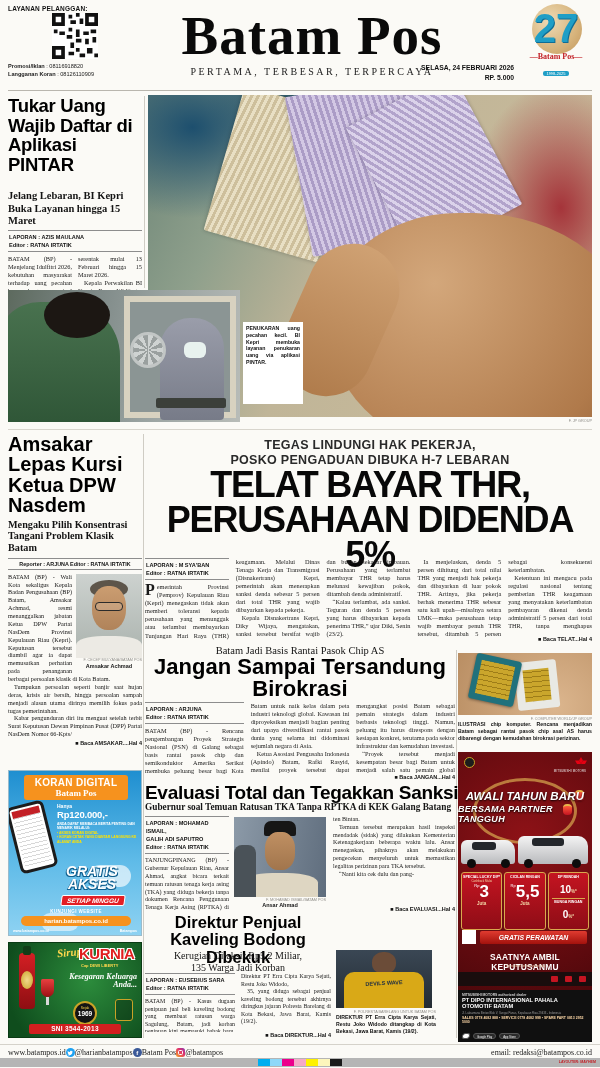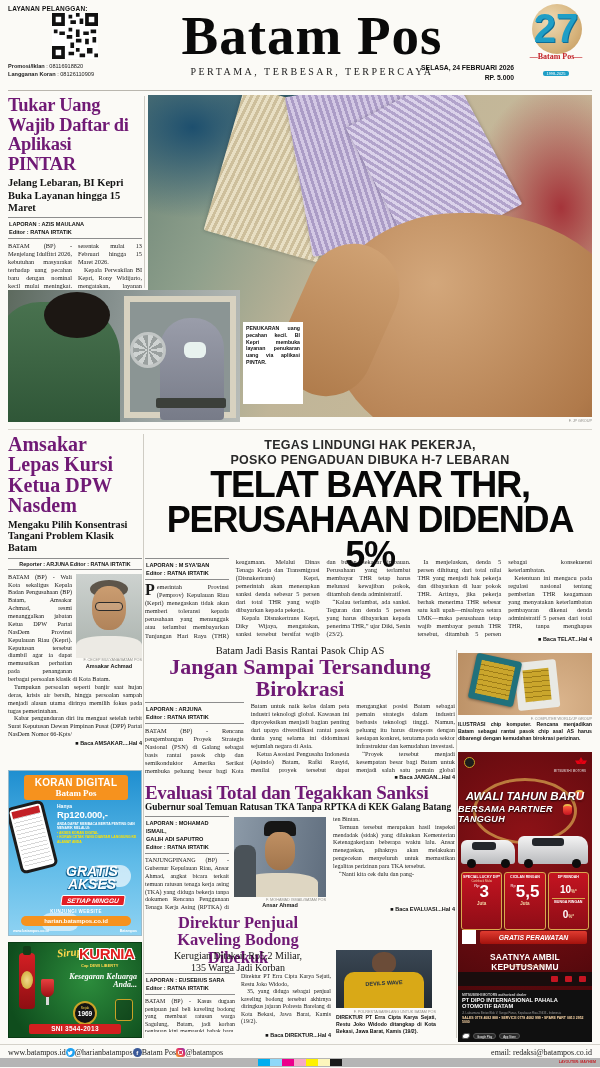--- a/index.html
+++ b/index.html
@@ -1,18 +1,18 @@
 <!DOCTYPE html>
 <html><head>
 <meta charset="utf-8">
 <style>
 *{margin:0;padding:0;box-sizing:border-box}
 html,body{width:600px;height:1068px;background:#fbfaf6;overflow:hidden}
 body{position:relative;font-family:"Liberation Serif",serif;color:#141414}
-.hl{font-family:Liberation Serif, serif;font-weight:900;color:#701a75}
+.hl{font-family:Liberation Sans, sans-serif;font-weight:900;color:#000000}
 .rule-h{position:absolute;border-top:1px solid #b9b6ae}
 .rule-v{position:absolute;border-left:1px solid #cfccc4}
 
 .masthead{position:absolute;left:0;top:0;width:600px;height:92px}
 .svc-label{position:absolute;left:8px;top:5px;font-family:"Liberation Sans",sans-serif;font-size:6.5px;font-weight:bold;letter-spacing:.2px}
 .qr{position:absolute;left:52px;top:13px;width:46px;height:46px;background:#fff}
 .phones{position:absolute;left:8px;top:62px;font-family:"Liberation Sans",sans-serif;font-size:5.6px;line-height:1.5;color:#222}
 .phones b{font-weight:bold}
 .mast-title{position:absolute;left:312px;top:4px;transform:translateX(-50%);font-family:"Liberation Serif",serif;font-weight:900;font-size:55px;letter-spacing:1px;color:#0a0a0a;white-space:nowrap}
 .mast-tag{position:absolute;left:312px;top:66px;transform:translateX(-50%);font-family:"Liberation Serif",serif;font-size:10px;letter-spacing:2.5px;color:#222;white-space:nowrap}
@@ -29,21 +29,21 @@
 .body-txt p.ni{text-indent:0}
 .baca{font-family:"Liberation Sans",sans-serif;font-size:5.5px;font-weight:bold;color:#111;text-align:right}
 .credit{font-family:"Liberation Sans",sans-serif;font-size:3.8px;color:#8f8d88;text-align:right}
 .cap{font-family:"Liberation Sans",sans-serif;font-size:5.2px;line-height:1.3;font-weight:bold;color:#101010;text-align:justify}
 .cap-center{font-family:"Liberation Sans",sans-serif;font-size:5.5px;font-weight:bold;text-align:center}
 .photo{position:relative;overflow:hidden}
 .photo *{position:absolute}
 
 .tukar{position:absolute;left:8px;top:96px;width:134px;height:192px}
 .tukar-hl{font-size:18.5px;line-height:1.06;letter-spacing:-.3px}
-.tukar-sub{font-family:"Liberation Serif",serif;font-weight:bold;font-size:10.5px;line-height:1.15;margin-top:3px}
+.tukar-sub{font-family:"Liberation Serif",serif;font-weight:bold;font-size:10.5px;line-height:1.15;margin-top:16px}
 .tukar-body{margin-top:2px;height:100px;column-count:2;column-gap:6px;column-fill:auto;overflow:hidden}
 
 .ph-money{position:absolute;left:148px;top:95px;width:444px;height:322px;background:radial-gradient(130px 180px at 93% 35%,#a5343a 0%,rgba(165,52,58,0) 70%),radial-gradient(180px 130px at 10% 10%,#1d4f6e 0%,rgba(29,79,110,0) 70%),radial-gradient(140px 100px at 32% 2%,#35606f 0%,rgba(53,96,111,0) 60%),linear-gradient(115deg,#6d8577 0%,#8fa08c 22%,#c0b598 45%,#cdbd9b 100%)}
 .ph-money .n{border-radius:2px;box-shadow:0 0 4px rgba(0,0,0,.25)}
 .n1{left:74px;top:4px;width:118px;height:150px;transform:rotate(16deg);background:repeating-linear-gradient(100deg,#e8dfc4 0 3px,#cdbf9c 3px 6px)}
 .n2{left:150px;top:-10px;width:128px;height:162px;transform:rotate(-10deg);background:repeating-linear-gradient(82deg,#d3c8e4 0 3px,#ab9cc6 3px 6px)}
 .n3{left:226px;top:-4px;width:120px;height:150px;transform:rotate(-28deg);background:repeating-linear-gradient(60deg,#dbd2ea 0 3px,#b2a3cb 3px 6px)}
 .hand{left:178px;top:118px;width:310px;height:250px;border-radius:45% 55% 40% 60%;background:radial-gradient(circle at 35% 28%,#d3a77b,#b07a4b 70%,#8f5c33)}
 .thumb{left:146px;top:146px;width:92px;height:158px;border-radius:46px;transform:rotate(24deg);background:linear-gradient(#cfa173,#b07c4c)}
 .money-credit{position:absolute;left:148px;top:419px;width:444px}

